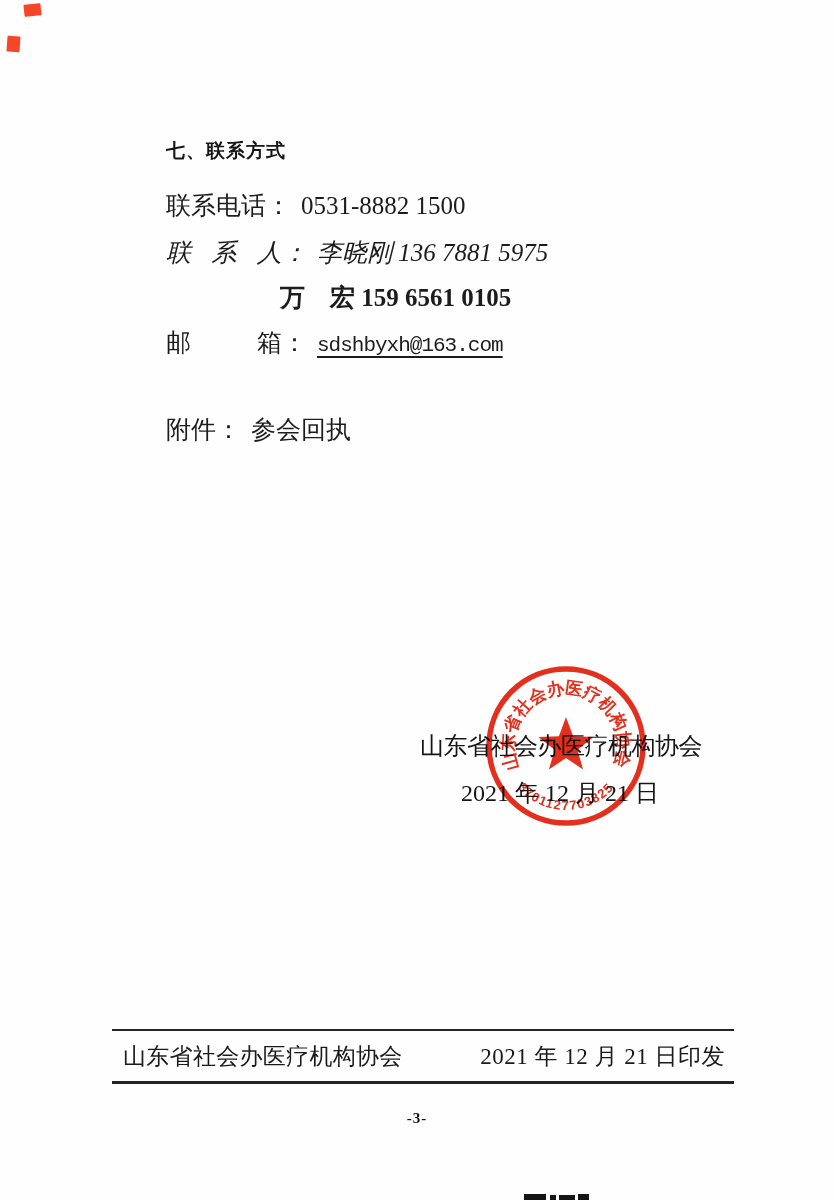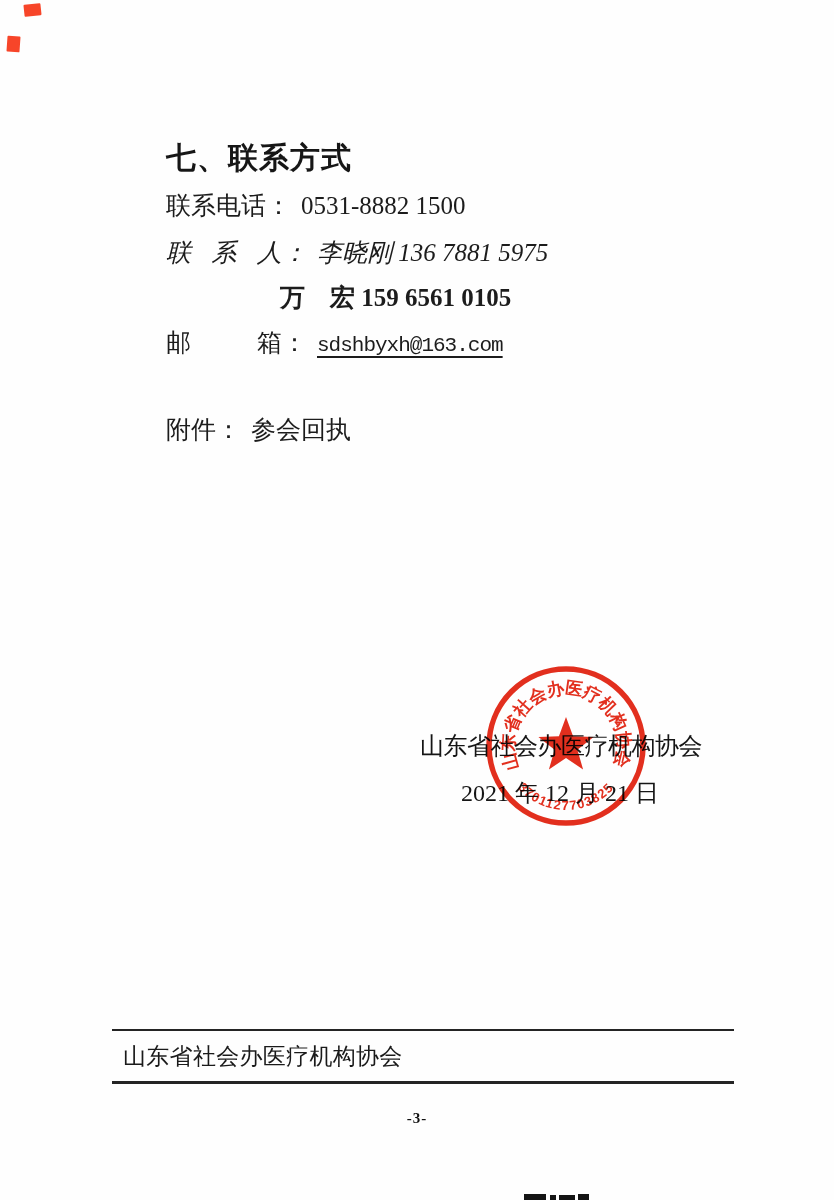--- a/index.html
+++ b/index.html
@@ -18,21 +18,21 @@
 
   
   .artifact { position: absolute; background: #f63517; opacity: .92; border-radius: 1px; }
   .artifact.a1 { left: 24px; top: 4px;  width: 17px; height: 12px; transform: rotate(-6deg); }
   .artifact.a2 { left: 7px;  top: 36px; width: 13px; height: 16px; transform: rotate(4deg); }
 
   
   .heading {
     position: absolute; left: 166px; top: 138px;
     font-family: "Liberation Sans", sans-serif;
-    font-weight: bold; font-size: 30px; letter-spacing: 1px;
+    font-weight: bold; font-size: 19px; letter-spacing: 1px;
     color: #161616; white-space: nowrap;
   }
 
   
   .line { position: absolute; left: 166px; font-size: 25px; white-space: nowrap; color: #1c1c1c; }
   .line .label { display: inline-block; vertical-align: bottom; }
   .line .label.justify {
     width: 116px;
     text-align: justify; text-align-last: justify;
   }
@@ -138,20 +138,21 @@
     <text font-size="17.5" fill="#e2220f" font-family="Liberation Serif, serif" font-weight="bold">
       <textPath href="#arcTop" startOffset="0" textLength="206" lengthAdjust="spacingAndGlyphs">山东省社会办医疗机构协会</textPath>
     </text>
     <text font-size="13" fill="#e2220f" letter-spacing="1.2" font-family="Liberation Sans, sans-serif" font-weight="bold" text-anchor="middle">
       <textPath href="#arcBottom" startOffset="50%">3701127703825</textPath>
     </text>
   </svg>
 
   <div class="footer">
     <span class="f-org">山东省社会办医疗机构协会</span>
+    <span class="f-date">2021 年 12 月 21 日印发</span>
   </div>
 
   <div class="page-num">-3-</div>
 
   <div>
     <div class="cutoff c1"></div>
     <div class="cutoff c2"></div>
     <div class="cutoff c3"></div>
     <div class="cutoff c4"></div>
   </div>

